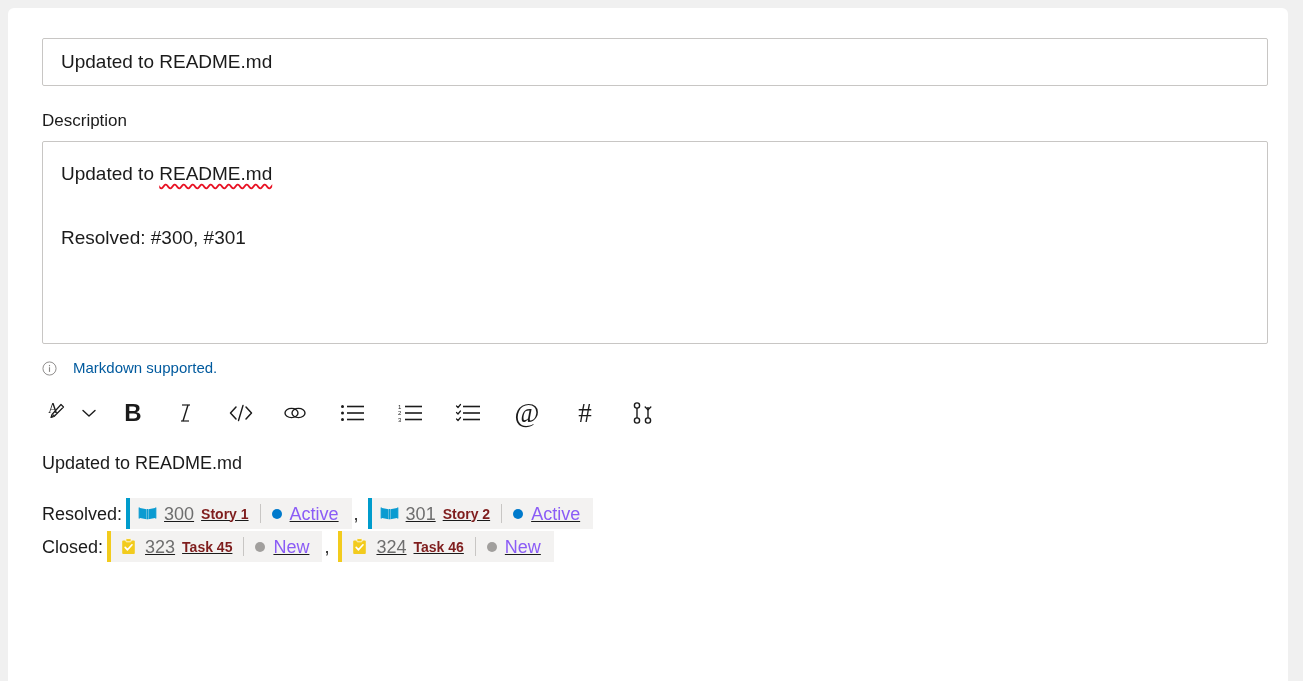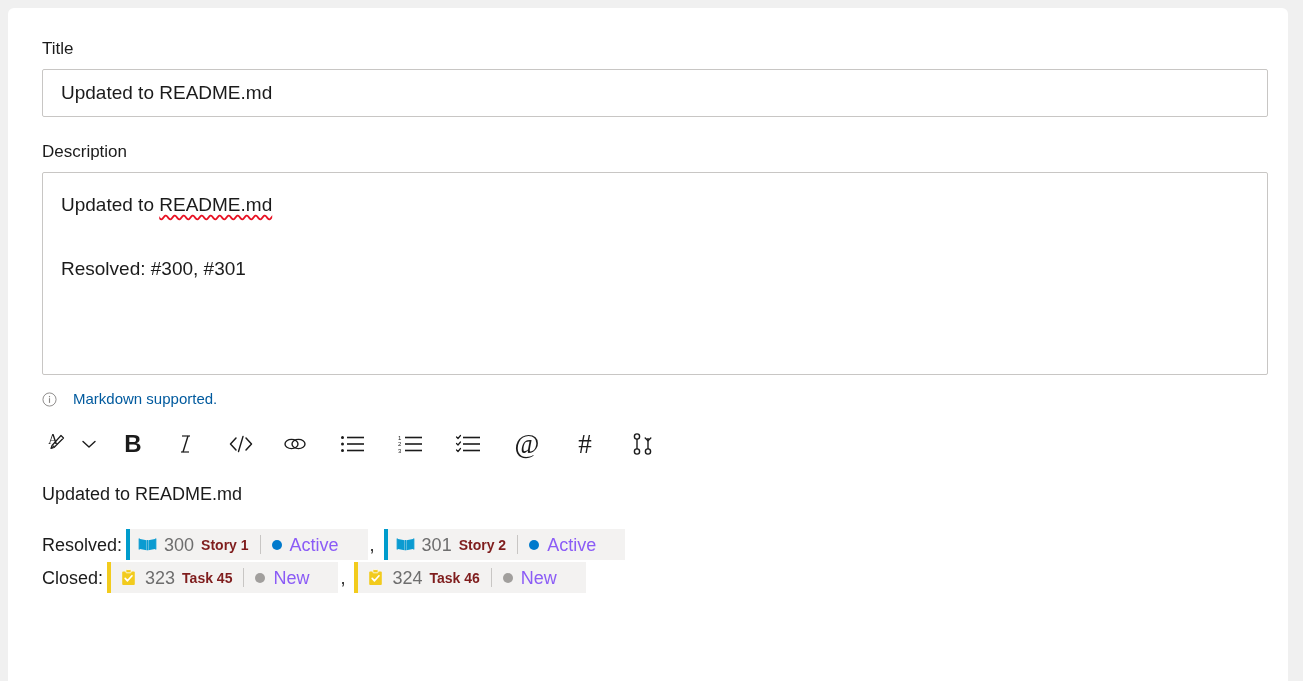--- a/index.html
+++ b/index.html
@@ -146,22 +146,23 @@
     margin: 0 9px 0 2px;
     white-space: pre;
   }
 
   .wi-chip {
     display: inline-flex;
     align-items: center;
     height: 31px;
     background: #f3f2f1;
     border-left: 4px solid #009ccc;
-    padding: 0 29px 0 8px;
+    padding: 0 13px 0 8px;
     white-space: nowrap;
+    text-decoration: underline;
   }
   .wi-chip.task { border-left-color: #f2cb1d; }
   .wi-chip .wi-icon {
     width: 19px; height: 19px;
     display: inline-flex;
     align-items: center;
     justify-content: center;
     margin-right: 7px;
     flex: 0 0 auto;
   }
@@ -195,21 +196,20 @@
     color: #8b5cf6;
     font-size: 18px;
   }
 </style>
 </head>
 <body>
 
 <div class="page-surface">
   <div class="inner">
 
-    <div class="field-label">Title</div>
     <input class="title-input" type="text" value="Updated to README.md" style="">
 
     <div class="spacer-24"></div>
 
     <div class="field-label">Description</div>
 
     <div class="desc-box">
       <div class="desc-line"><span>Updated to </span><span class="spell">README.md</span></div>
       <div class="desc-blank"></div>
       <div class="desc-line">Resolved: #300, #301</div>

